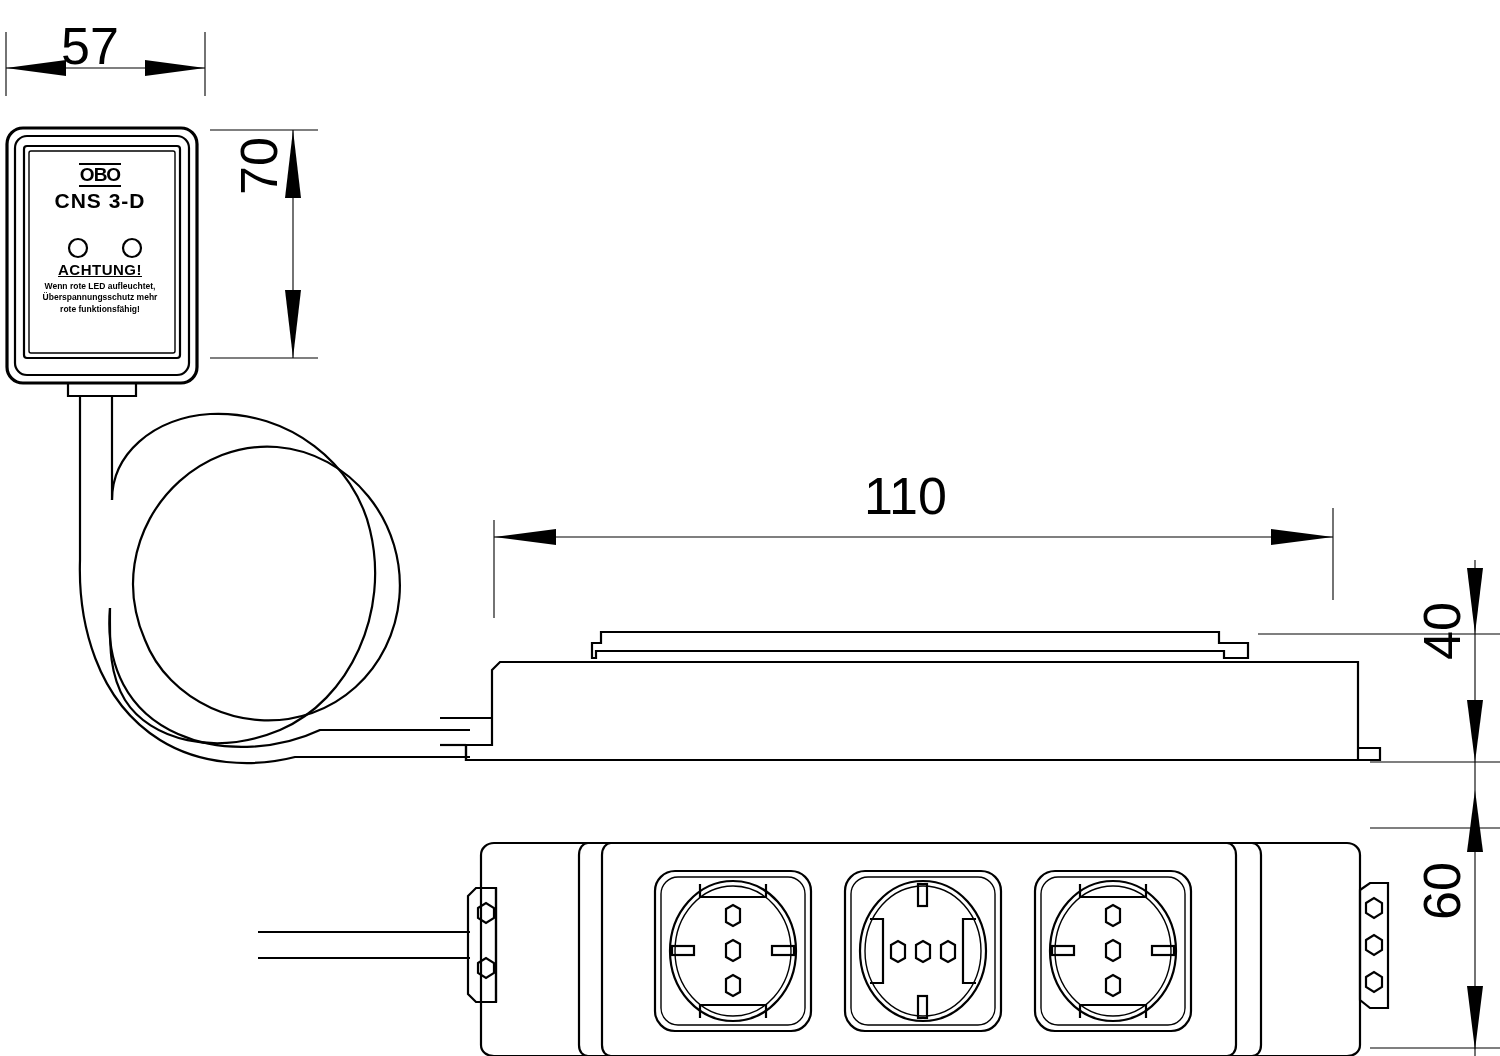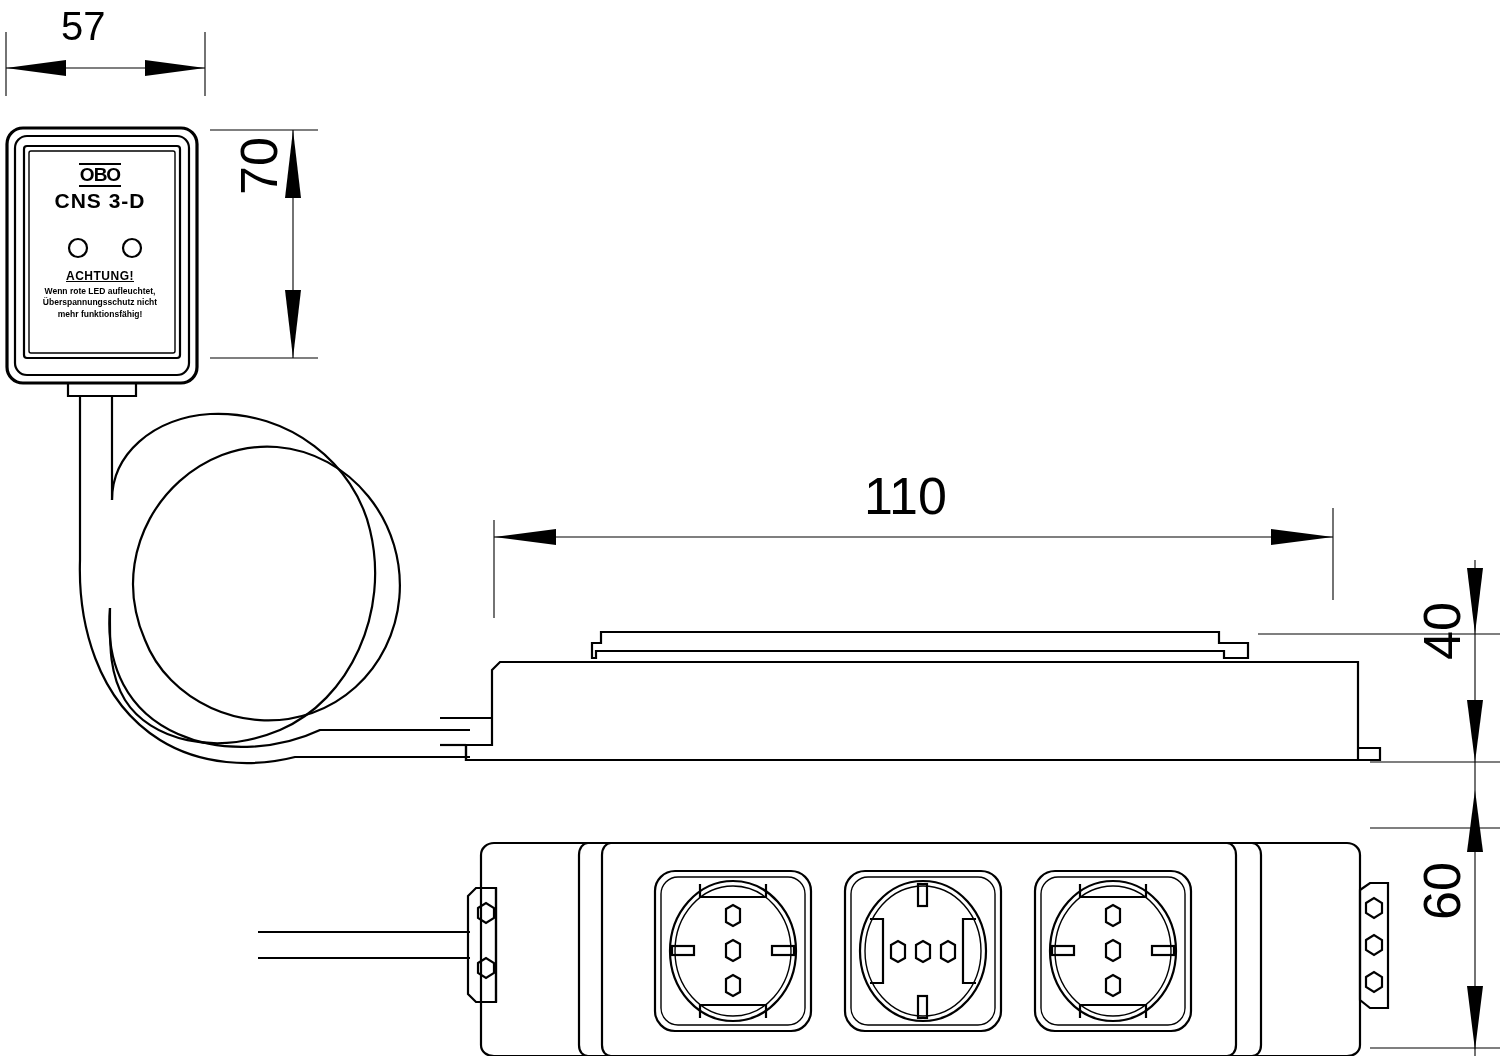--- a/index.html
+++ b/index.html
@@ -27,21 +27,21 @@
     height: 1056px;
     display: block;
   }
   .dimtext {
     position: absolute;
     font-family: "Liberation Sans", sans-serif;
     color: #000000;
     white-space: nowrap;
     line-height: 1;
   }
-  .dim-57 { left: 61px; top: 6px; font-size: 40px; }
+  .dim-57 { left: 61px; top: 20px; font-size: 52px; }
   .dim-70 { left: 233px; top: 195px; font-size: 52px;
             transform: rotate(-90deg); transform-origin: left top; }
   .dim-240 { left: 864px; top: 470px; font-size: 52px; }
   .dim-40 { left: 1416px; top: 660px; font-size: 52px;
             transform: rotate(-90deg); transform-origin: left top; }
   .dim-60 { left: 1416px; top: 920px; font-size: 52px;
             transform: rotate(-90deg); transform-origin: left top; }
 
   .label-block {
     position: absolute;
@@ -63,25 +63,25 @@
     line-height: 1.05;
     margin-top: 15px;
   }
   .lbl-model {
     font-size: 21px;
     font-weight: bold;
     letter-spacing: 1px;
     margin-top: 2px;
   }
   .lbl-warn-title {
-    font-size: 12px;
+    font-size: 15px;
     font-weight: bold;
     text-decoration: underline;
     letter-spacing: 0.5px;
-    margin-top: 18px;
+    margin-top: 10px;
   }
   .lbl-warn-body {
     font-size: 8.5px;
     font-weight: bold;
     line-height: 1.35;
     margin-top: 3px;
     padding: 0 12px;
   }
 </style>
 </head>
@@ -309,22 +309,22 @@
 
   </svg>
 
   <div class="label-block">
     <div><span class="lbl-brand">OBO</span></div>
     <div class="lbl-model">CNS 3-D</div>
     <div style="height:38px"></div>
     <div class="lbl-warn-title">ACHTUNG!</div>
     <div class="lbl-warn-body">
       <div>Wenn rote LED aufleuchtet,</div>
-      <div>Überspannungsschutz nicht</div>
-      <div>mehr funktionsfähig!</div>
+      <div>Überspannungsschutz mehr</div>
+      <div>rote funktionsfähig!</div>
     </div>
   </div>
 
   <div class="dimtext dim-57">57</div>
   <div class="dimtext dim-70">70</div>
   <div class="dimtext dim-240">110</div>
   <div class="dimtext dim-40">40</div>
   <div class="dimtext dim-60">60</div>
 
 </div>

